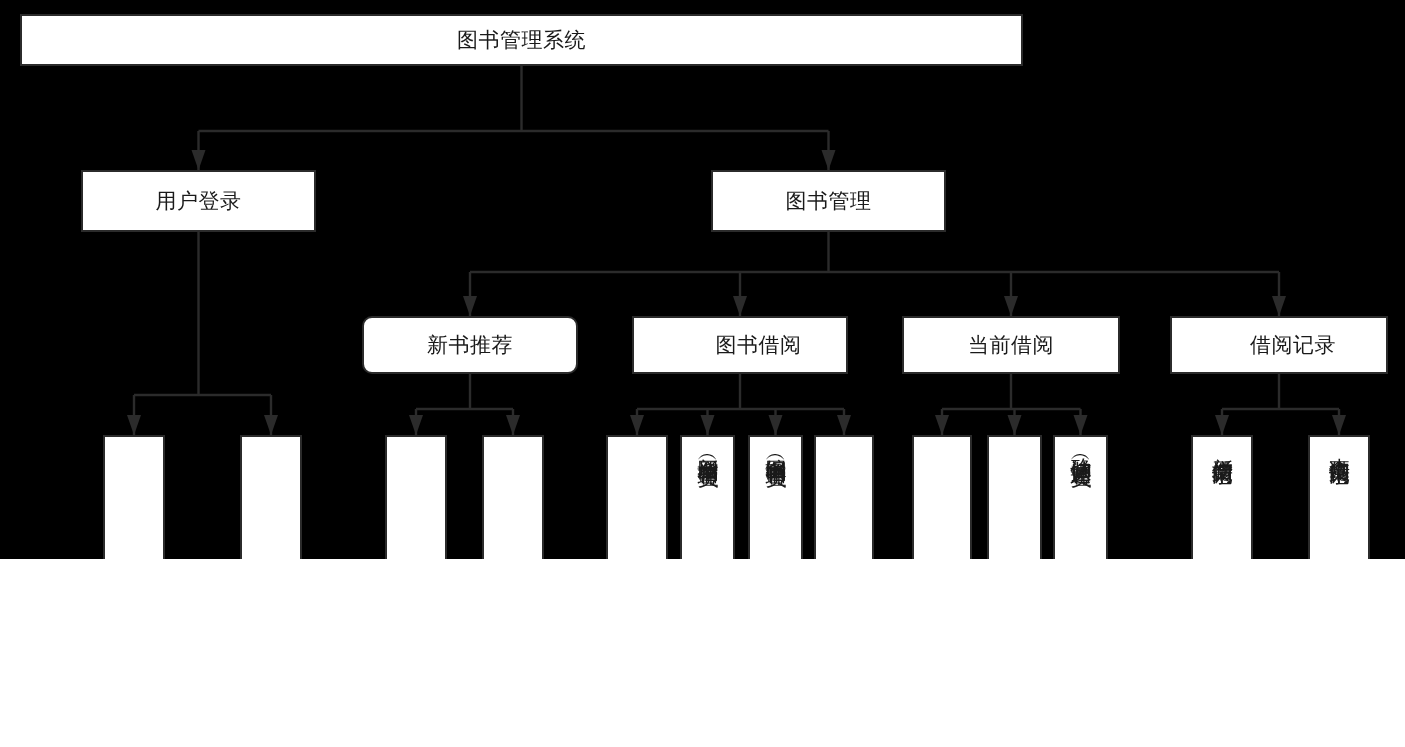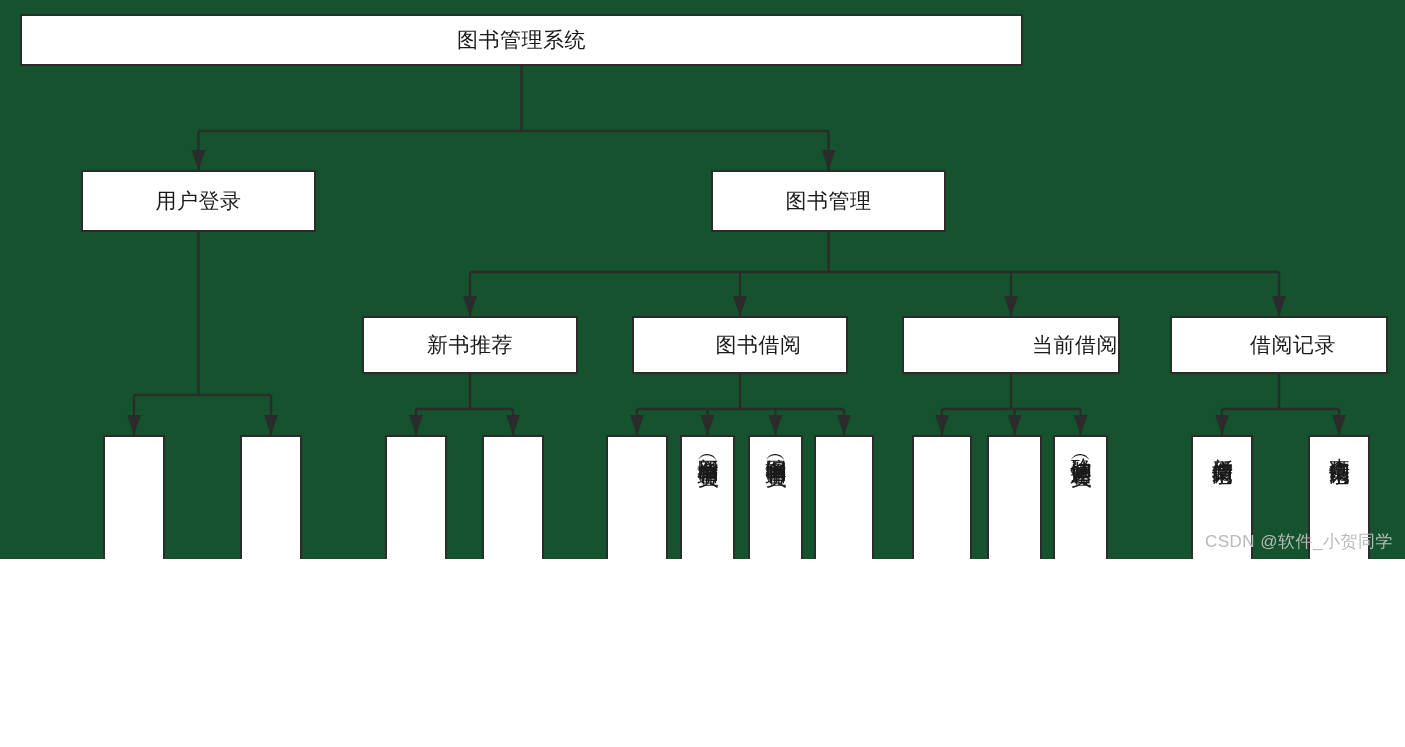--- a/index.html
+++ b/index.html
@@ -7,21 +7,21 @@
     padding: 0;
     background: #ffffff;
   }
   body {
     font-family: "Liberation Sans", "DejaVu Sans", sans-serif;
   }
   #canvas {
     position: relative;
     width: 1405px;
     height: 559px;
-    background: #14532d;
+    background: #000000;
     overflow: hidden;
   }
   .node {
     position: absolute;
     box-sizing: border-box;
     background: #ffffff;
     border: 2px solid #2b2b2b;
     display: flex;
     align-items: center;
     justify-content: center;
@@ -142,27 +142,27 @@
   <div id="node-layer">
       <div class="node node-h" style="left: 20px; top: 14px; width: 1003px; height: 52px;">
         <span class="label">图书管理系统</span>
       </div>
       <div class="node node-h" style="left: 81px; top: 170px; width: 235px; height: 62px;">
         <span class="label">用户登录</span>
       </div>
       <div class="node node-h" style="left: 711px; top: 170px; width: 235px; height: 62px;">
         <span class="label">图书管理</span>
       </div>
-      <div class="node node-h" style="left: 362px; top: 316px; width: 216px; height: 58px;">
+      <div class="node node-h" style="left: 362px; top: 316px; width: 216px; height: 58px; border-radius: 10px;">
         <span class="label">新书推荐</span>
       </div>
       <div class="node node-h" style="left: 632px; top: 316px; width: 216px; height: 58px; padding-left: 37px;">
         <span class="label">图书借阅</span>
       </div>
-      <div class="node node-h" style="left: 902px; top: 316px; width: 218px; height: 58px; justify-content: flex-end;">
+      <div class="node node-h" style="left: 902px; top: 316px; width: 218px; height: 58px;">
         <span class="label">当前借阅</span>
       </div>
       <div class="node node-h" style="left: 1170px; top: 316px; width: 218px; height: 58px; padding-left: 28px;">
         <span class="label">借阅记录</span>
       </div>
       <div class="node node-v align-mid" style="left: 103px; top: 435px; width: 62px; height: 300px;">
         <span class="label">用户登录</span>
       </div>
       <div class="node node-v align-mid" style="left: 240px; top: 435px; width: 62px; height: 300px;">
         <span class="label">注销登录</span>
@@ -195,14 +195,13 @@
         <span class="label">确认归还（管理员）</span>
       </div>
       <div class="node node-v" style="left: 1191px; top: 435px; width: 62px; height: 300px;">
         <span class="label">新增借阅记录</span>
       </div>
       <div class="node node-v" style="left: 1308px; top: 435px; width: 62px; height: 300px;">
         <span class="label">查询借阅记录</span>
       </div>
     </div>
 
-  <div id="watermark">CSDN @软件_小贺同学</div>
 </div>
 
 </body></html>

